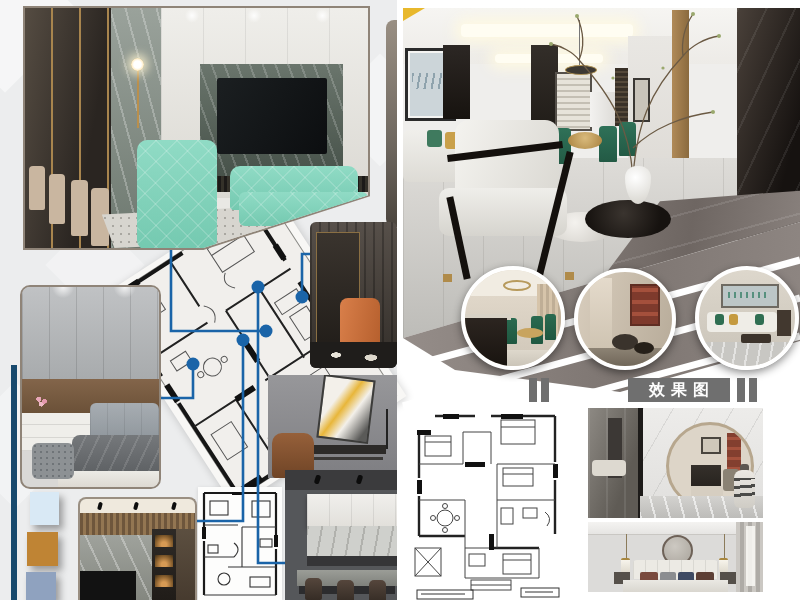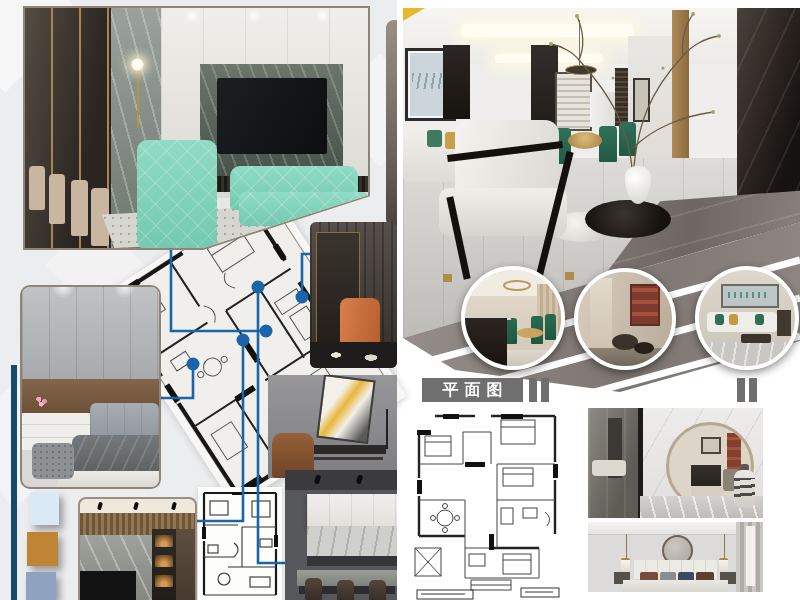--- a/index.html
+++ b/index.html
@@ -527,23 +527,23 @@
     <div class="abs c3-art"></div>
     <div class="abs c3-sofa"></div>
     <div class="abs pillow" style="left:16px;top:44px;width:9px;height:11px;background:#2f6e52;"></div>
     <div class="abs pillow" style="left:30px;top:44px;width:9px;height:11px;background:#c59a3f;"></div>
     <div class="abs pillow" style="left:56px;top:44px;width:9px;height:11px;background:#2f6e52;"></div>
     <div class="abs c3-cons"></div>
     <div class="abs c3-floor"></div>
     <div class="abs c3-bench"></div>
   </div>
 
-  <div class="abs label-tile" style="left: 422px; top: 378px; width: 101px; background-color: rgb(111, 111, 111);">平面图</div>
   <div class="abs label-bar" style="left: 529px; top: 378px; background-color: rgb(111, 111, 111);"></div>
   <div class="abs label-bar" style="left: 541px; top: 378px; background-color: rgb(111, 111, 111);"></div>
+  <div class="abs label-tile" style="left: 628px; top: 378px; width: 102px; background-color: rgb(111, 111, 111);">效果图</div>
   <div class="abs label-bar" style="left: 737px; top: 378px; background-color: rgb(111, 111, 111);"></div>
   <div class="abs label-bar" style="left: 749px; top: 378px; background-color: rgb(111, 111, 111);"></div>
 
   <div class="abs cad">
     <svg width="182" height="192" viewBox="0 0 182 192">
       <g stroke="#222" stroke-width="2.4" fill="none">
         <path d="M30,8 H70 M86,8 H150 M150,8 V54 M150,72 V126 M14,24 V70 M14,88 V128 M14,128 H60 M86,140 H134"></path>
       </g>
       <g fill="#111">
         <rect x="38" y="6" width="16" height="5"></rect>

